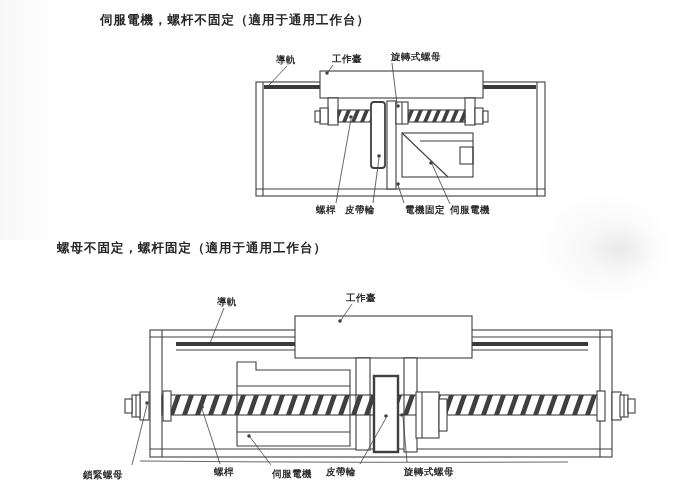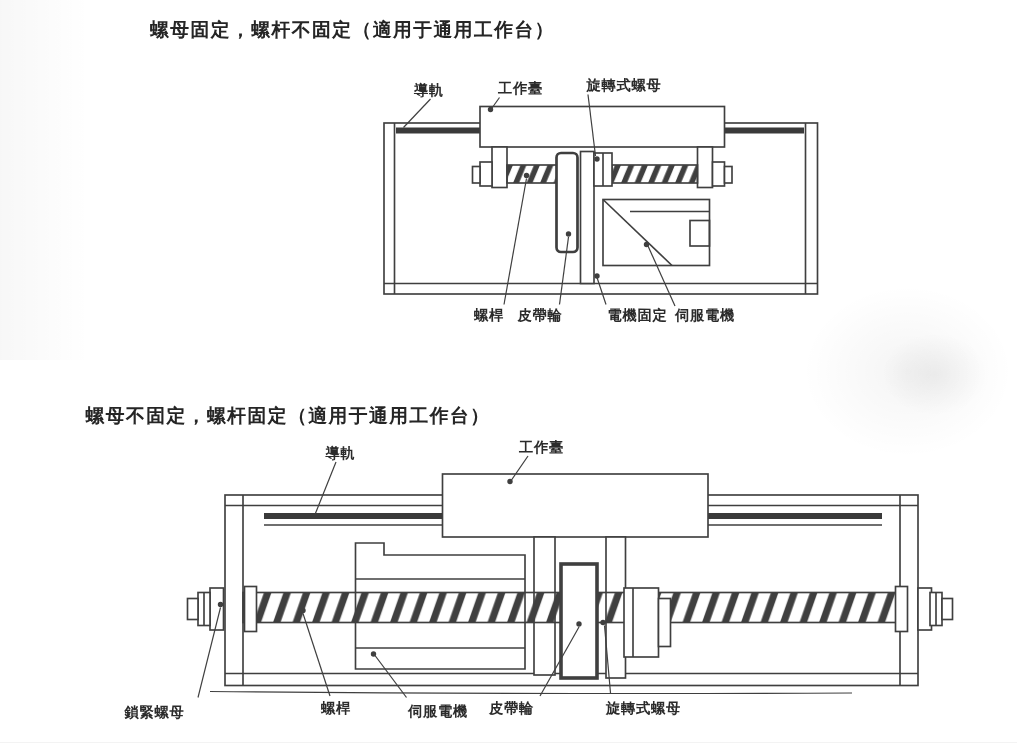--- a/index.html
+++ b/index.html
@@ -5,21 +5,21 @@
   html,body{margin:0;padding:0;background:#e9e9e9;}
   .screen{
     position:relative;width:689px;height:495px;background:#ffffff;overflow:hidden;
     font-family:"Liberation Sans","DejaVu Sans",sans-serif;
   }
   .title{
     position:absolute;font-weight:bold;font-size:12.5px;color:#252525;
     letter-spacing:1px;white-space:nowrap;
   }
   .title-top{left:100px;top:12px;}
-  .title-bottom{left:57px;top:269px;}
+  .title-bottom{left:57px;top:240px;}
   .smudge{position:absolute;pointer-events:none;}
   .smudge-a{left:535px;top:190px;width:140px;height:115px;
     background:radial-gradient(closest-side,rgba(0,0,0,0.045),rgba(0,0,0,0));}
   .smudge-b{left:588px;top:222px;width:70px;height:55px;
     background:radial-gradient(closest-side,rgba(0,0,0,0.05),rgba(0,0,0,0));}
   .smudge-c{left:-10px;top:0px;width:70px;height:240px;
     background:linear-gradient(90deg,rgba(0,0,0,0.035),rgba(0,0,0,0));}
   svg.draw{position:absolute;left:0;top:0;}
   svg.draw text{
     font-family:"Liberation Sans","DejaVu Sans",sans-serif;
@@ -28,21 +28,21 @@
 </style>
 </head>
 <body>
 
 <div class="screen">
 
   <div class="smudge smudge-a"></div>
   <div class="smudge smudge-b"></div>
   <div class="smudge smudge-c"></div>
 
-  <div class="title title-top">螺母固定，螺杆不固定（適用于通用工作台）</div>
+  <div class="title title-top">伺服電機，螺杆不固定（適用于通用工作台）</div>
   <div class="title title-bottom">螺母不固定，螺杆固定（適用于通用工作台）</div>
 
   <svg class="draw" width="689" height="495" viewBox="0 0 689 495">
     <defs>
       <pattern id="hatchS" width="9" height="12" patternUnits="userSpaceOnUse" patternTransform="translate(0,2)">
         <path d="M0 12 L5 0 H9 L4 12 Z" fill="#3f3f3f"></path>
       </pattern>
       <pattern id="hatchB" width="13" height="20" patternUnits="userSpaceOnUse" patternTransform="translate(0,15)">
         <path d="M0 20 L7 0 H12 L5 20 Z" fill="#3f3f3f"></path>
       </pattern>

